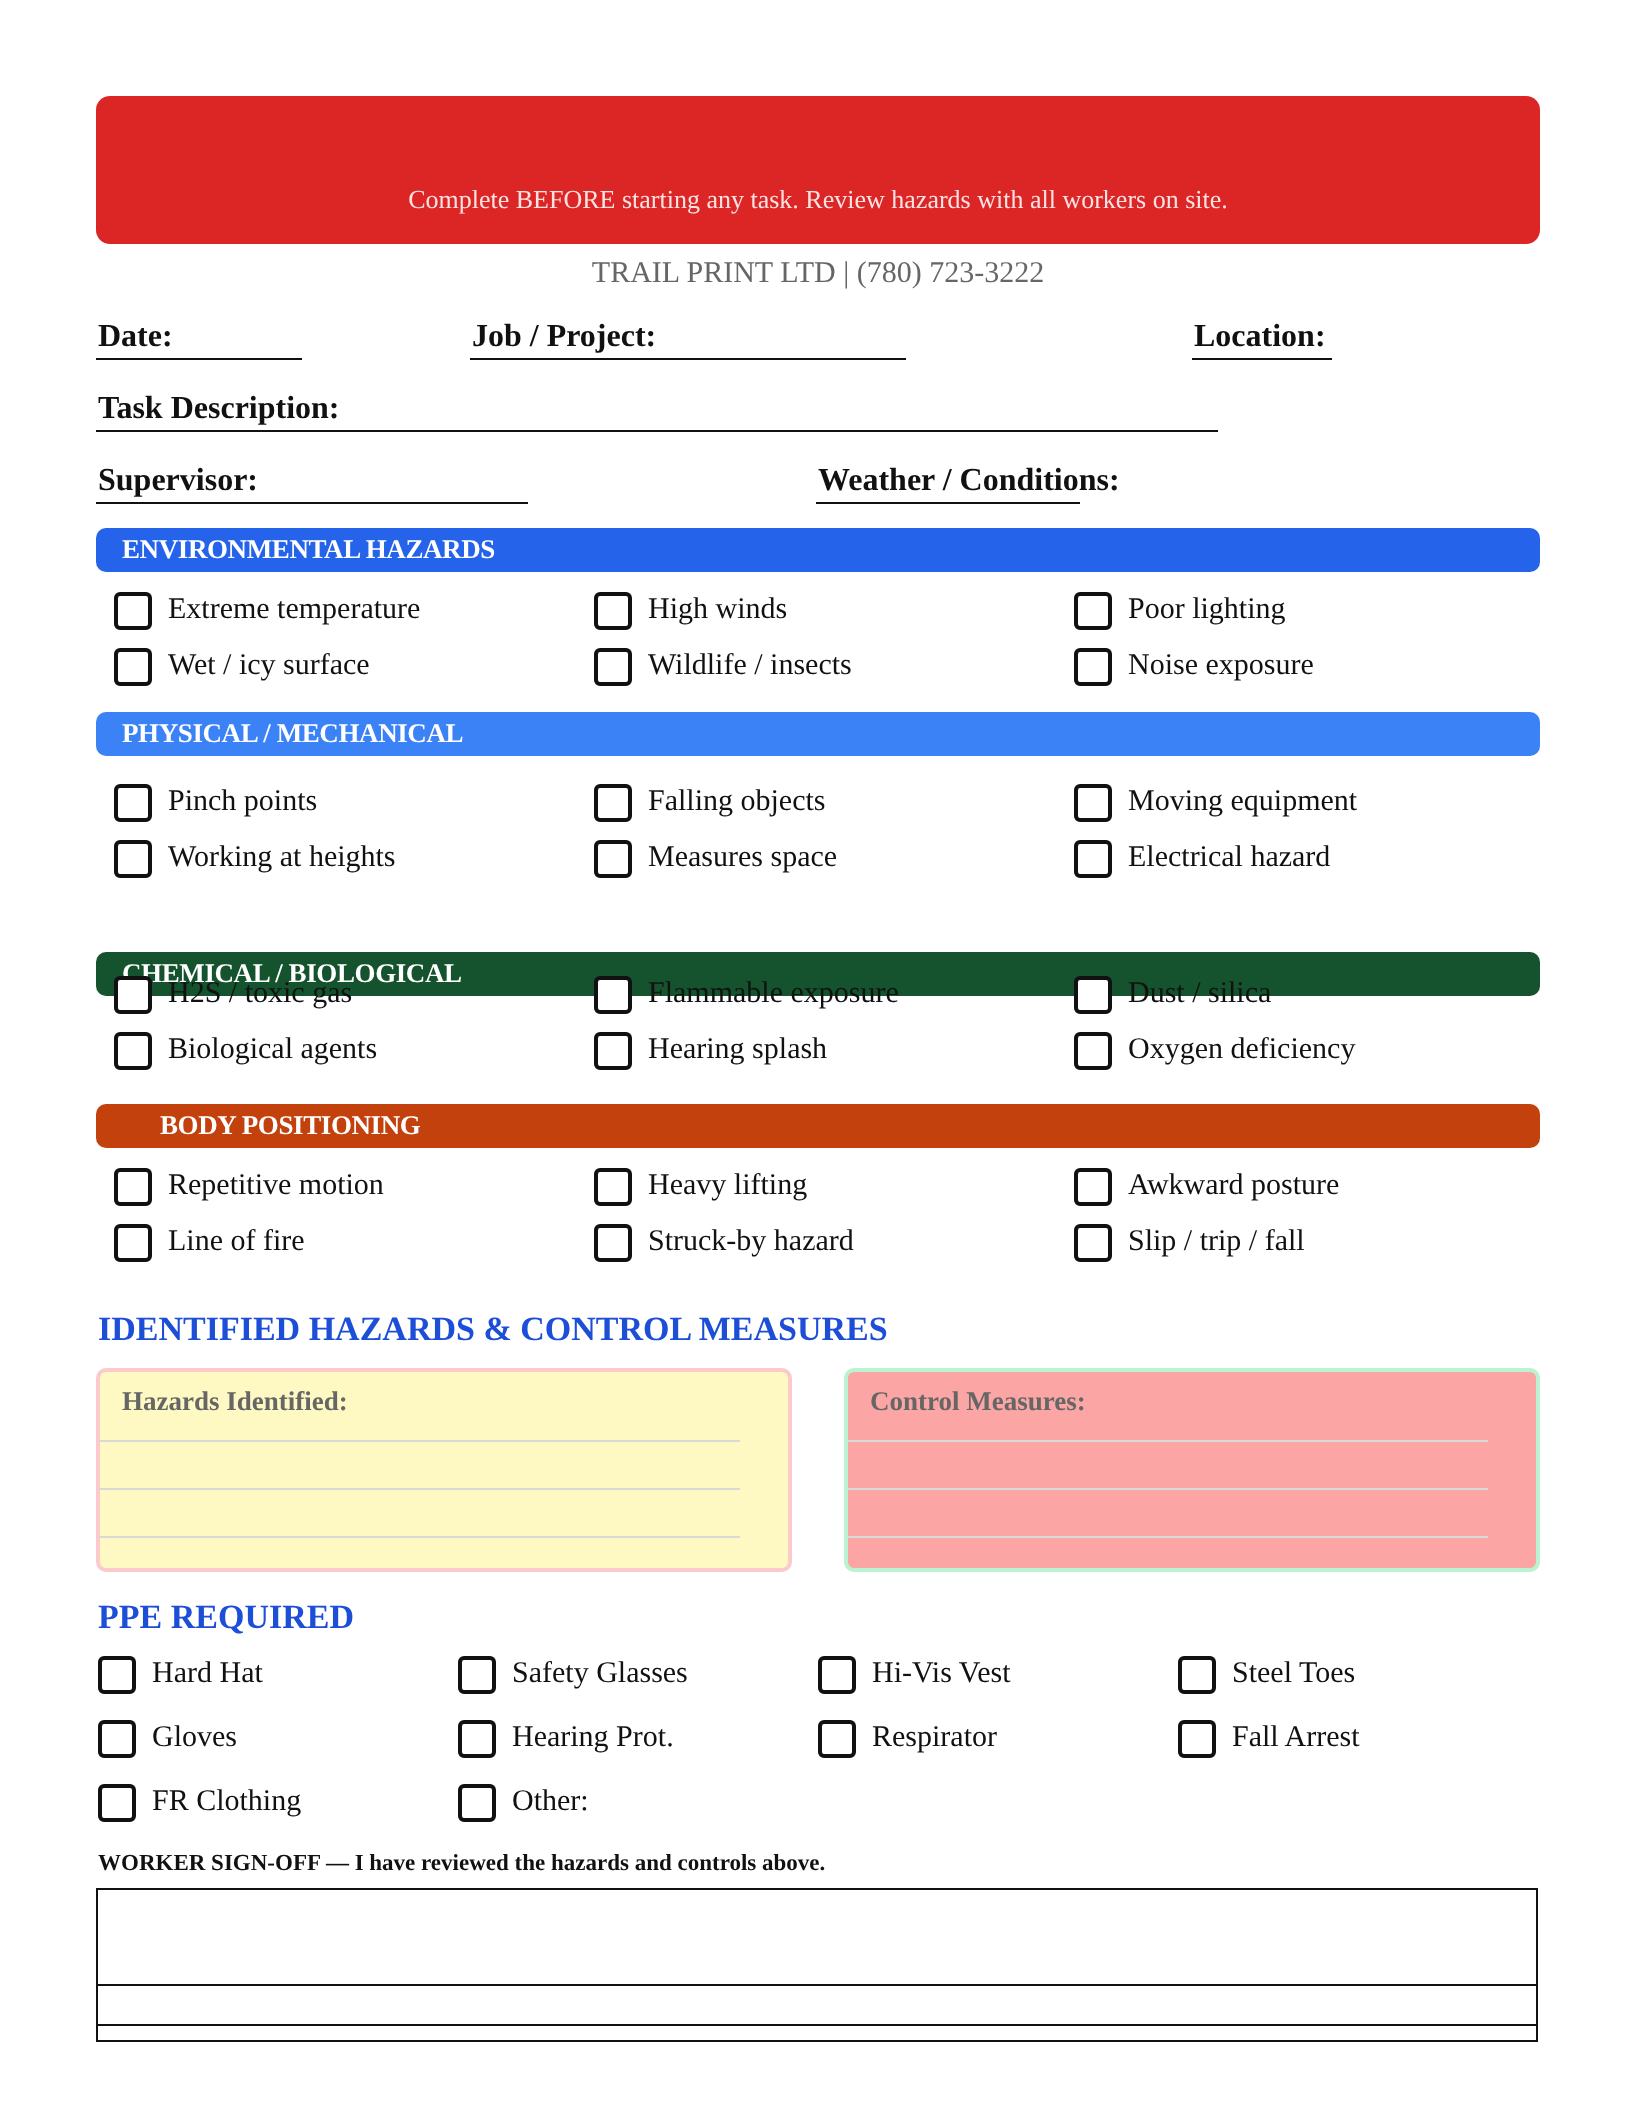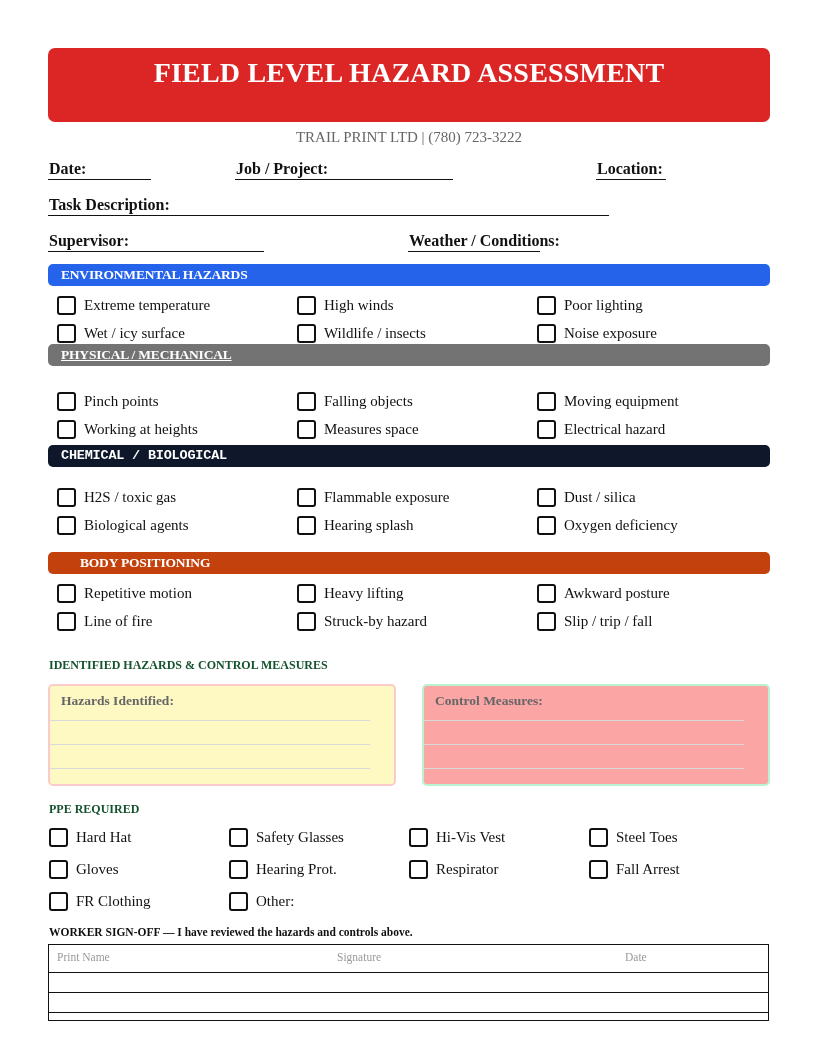--- a/index.html
+++ b/index.html
@@ -47,21 +47,21 @@
     .check-item { position: absolute; height: 20px; }
     .check-box {
       position: absolute; left: 0; top: 0; width: 19px; height: 19px;
       border: 2px solid #111; border-radius: 3px; background: #fff;
     }
     .check-label {
       position: absolute; left: 27px; top: 0; font-size: 15px; line-height: 19px; white-space: nowrap;
     }
 
     .red-heading {
-      position: absolute; left: 1px; font-size: 12px; font-weight: bold; color: #14532d; line-height: 18px;
+      position: absolute; left: 1px; font-size: 17px; font-weight: bold; color: #1d4ed8; line-height: 18px;
     }
 
     
     .note-box {
       position: absolute; top: 636px; width: 348px; height: 102px; border: 2px solid; border-radius: 5px;
     }
     .note-box.hazards { left: 0; background: #fef9c3; border-color: #fbcaca; }
     .note-box.controls { left: 374px; background: #fca5a5; border-color: #b9f3cf; }
     .note-title {
       position: absolute; left: 11px; top: 7px; font-size: 13.5px; font-weight: bold; color: #666; line-height: 16px;
@@ -82,21 +82,21 @@
       position: absolute; top: 5px; font-size: 11.5px; color: #999; line-height: 14px;
     }
     .signoff-row { position: absolute; left: 0; width: 100%; border-bottom: 1px solid #111; }
   </style>
 </head>
 <body>
 
 <div class="page">
 
   <div class="banner">
-    <div class="banner-title">FIELD LEVEL HAZARD ASSESSMENT</div>
+    <div class="banner-sub">Complete BEFORE starting any task. Review hazards with all workers on site.</div>
   </div>
   <div class="company">TRAIL PRINT LTD  |  (780) 723-3222</div>
 
   <div class="field" style="left:0; top:110px; width:103px;text-align:center;">
     <span class="lbl">Date:</span>
     <div class="line" style="width:103px;"></div>
   </div>
   <div class="field" style="left:187px; top:110px; width:218px;">
     <span class="lbl">Job / Project:</span>
     <div class="line" style="width:218px;"></div>
@@ -137,21 +137,21 @@
     </div>
   <div class="check-item" style="left:249px; top:276px;">
       <span class="check-box"></span>
       <span class="check-label">Wildlife / insects</span>
     </div>
   <div class="check-item" style="left:489px; top:276px;">
       <span class="check-box"></span>
       <span class="check-label">Noise exposure</span>
     </div>
 
-  <div class="section-bar" style="top:296px; background:#737373;text-decoration:underline;">PHYSICAL / MECHANICAL</div>
+  <div class="section-bar" style="top:308px; background:#3b82f6;">PHYSICAL / MECHANICAL</div>
   <div class="check-item" style="left:9px; top:344px;">
       <span class="check-box"></span>
       <span class="check-label">Pinch points</span>
     </div>
   <div class="check-item" style="left:249px; top:344px;">
       <span class="check-box"></span>
       <span class="check-label">Falling objects</span>
     </div>
   <div class="check-item" style="left:489px; top:344px;">
       <span class="check-box"></span>
@@ -163,21 +163,21 @@
     </div>
   <div class="check-item" style="left:249px; top:372px;">
       <span class="check-box"></span>
       <span class="check-label">Measures space</span>
     </div>
   <div class="check-item" style="left:489px; top:372px;">
       <span class="check-box"></span>
       <span class="check-label">Electrical hazard</span>
     </div>
 
-  <div class="section-bar" style="top:397px; background:#0f172a;font-family:Liberation Mono, monospace;">CHEMICAL / BIOLOGICAL</div>
+  <div class="section-bar" style="top:428px; background:#14532d;">CHEMICAL / BIOLOGICAL</div>
   <div class="check-item" style="left:9px; top:440px;">
       <span class="check-box"></span>
       <span class="check-label">H2S / toxic gas</span>
     </div>
   <div class="check-item" style="left:249px; top:440px;">
       <span class="check-box"></span>
       <span class="check-label">Flammable exposure</span>
     </div>
   <div class="check-item" style="left:489px; top:440px;">
       <span class="check-box"></span>
@@ -274,22 +274,17 @@
       <span class="check-box"></span>
       <span class="check-label">FR Clothing</span>
     </div>
   <div class="check-item" style="left:181px; top:844px;">
       <span class="check-box"></span>
       <span class="check-label">Other:</span>
     </div>
 
   <div class="signoff-title">WORKER SIGN-OFF — I have reviewed the hazards and controls above.</div>
   <div class="signoff-table">
-    <div class="signoff-head">
-      <span class="col-head" style="left:8px;">Print Name</span>
-      <span class="col-head" style="left:288px;">Signature</span>
-      <span class="col-head" style="left:576px;">Date</span>
-    </div>
     <div class="signoff-row" style="top:28px; height:20px;"></div>
     <div class="signoff-row" style="top:48px; height:20px;"></div>
   </div>
 
 </div>
 
 </body></html>

